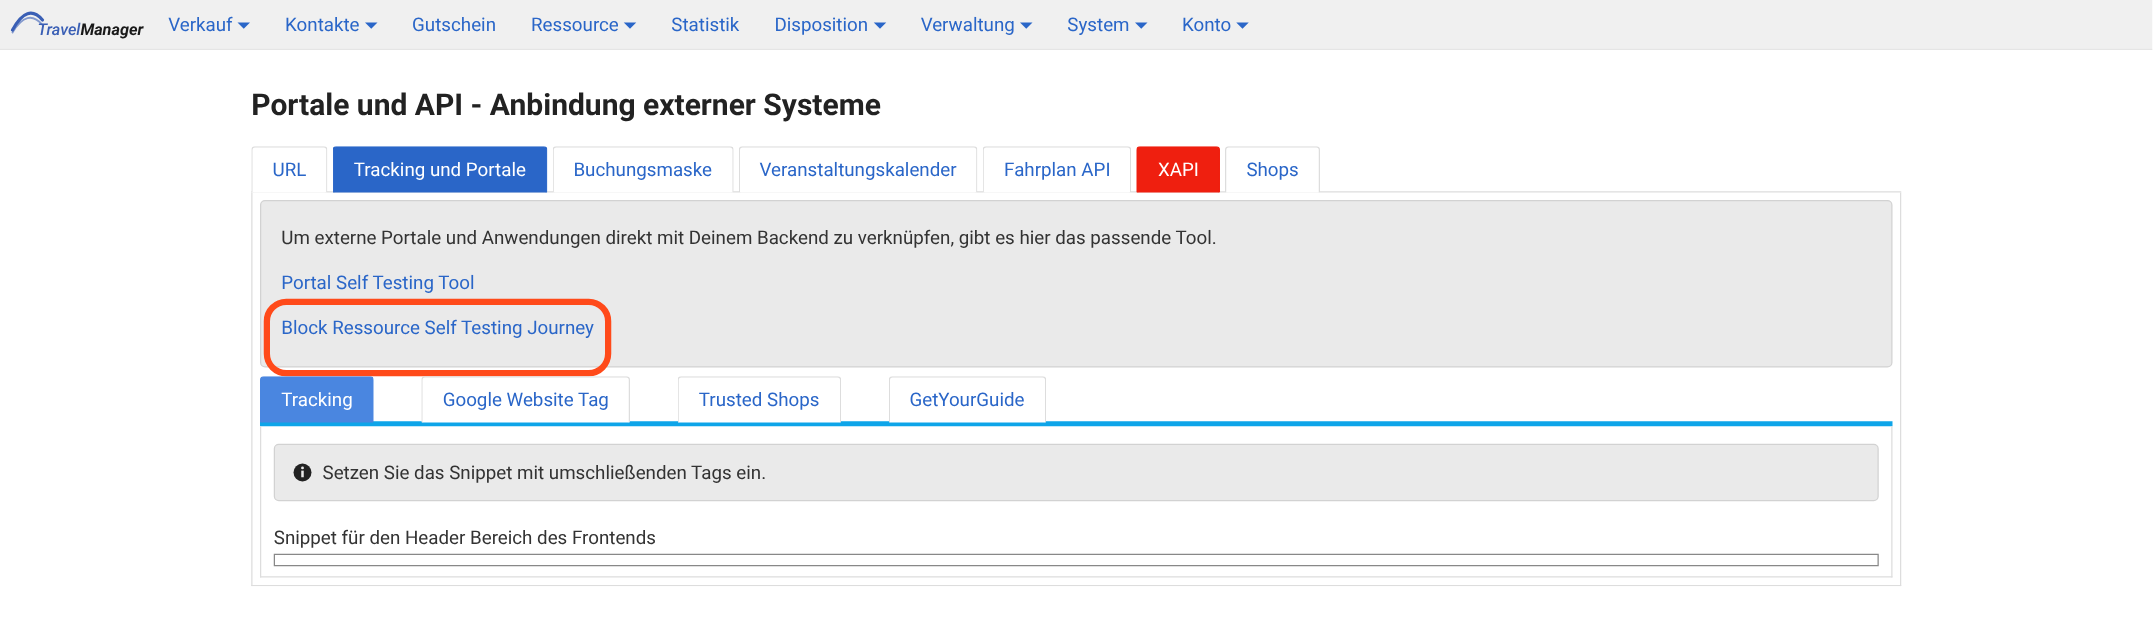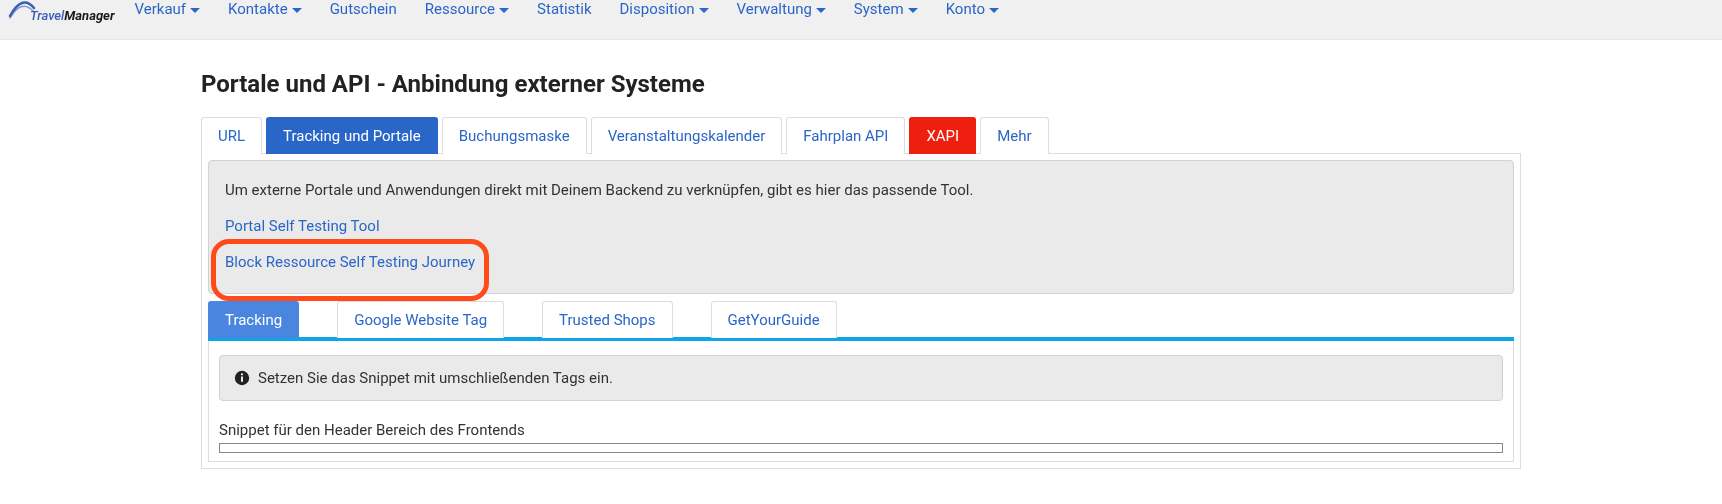--- a/index.html
+++ b/index.html
@@ -9,21 +9,21 @@
     color: #333;
     background: #fff;
     width: 1722px;
   }
 
   
   .topbar {
     background: #f0f0f0;
     border-bottom: 1px solid #e5e5e5;
     display: flex;
-    align-items: flex-start;
+    align-items: center;
     padding: 0 8px;
     height: 40px;
   }
   .logo {
     display: flex;
     align-items: baseline;
     margin-right: 20px;
     position: relative;
   }
   .logo-swoosh {
@@ -247,21 +247,21 @@
 <div class="main">
   <h1 class="page-title">Portale und API - Anbindung externer Systeme</h1>
 
   <div class="tabs">
     <div class="tab"><span>URL</span></div>
     <div class="tab active-blue"><span>Tracking und Portale</span></div>
     <div class="tab"><span>Buchungsmaske</span></div>
     <div class="tab"><span>Veranstaltungskalender</span></div>
     <div class="tab"><span>Fahrplan API</span></div>
     <div class="tab active-red"><span>XAPI</span></div>
-    <div class="tab"><span>Mehr</span></div>
+    <div class="tab"><span>Shops</span></div>
   </div>
 
   <div class="panel">
     <div class="info-box">
       <div class="info-text">Um externe Portale und Anwendungen direkt mit Deinem Backend zu verknüpfen, gibt es hier das passende Tool.</div>
       <div class="link-row1">
         <a class="link">Portal Self Testing Tool</a>
       </div>
       <div>
         <a class="link">Block Ressource Self Testing Journey</a>

